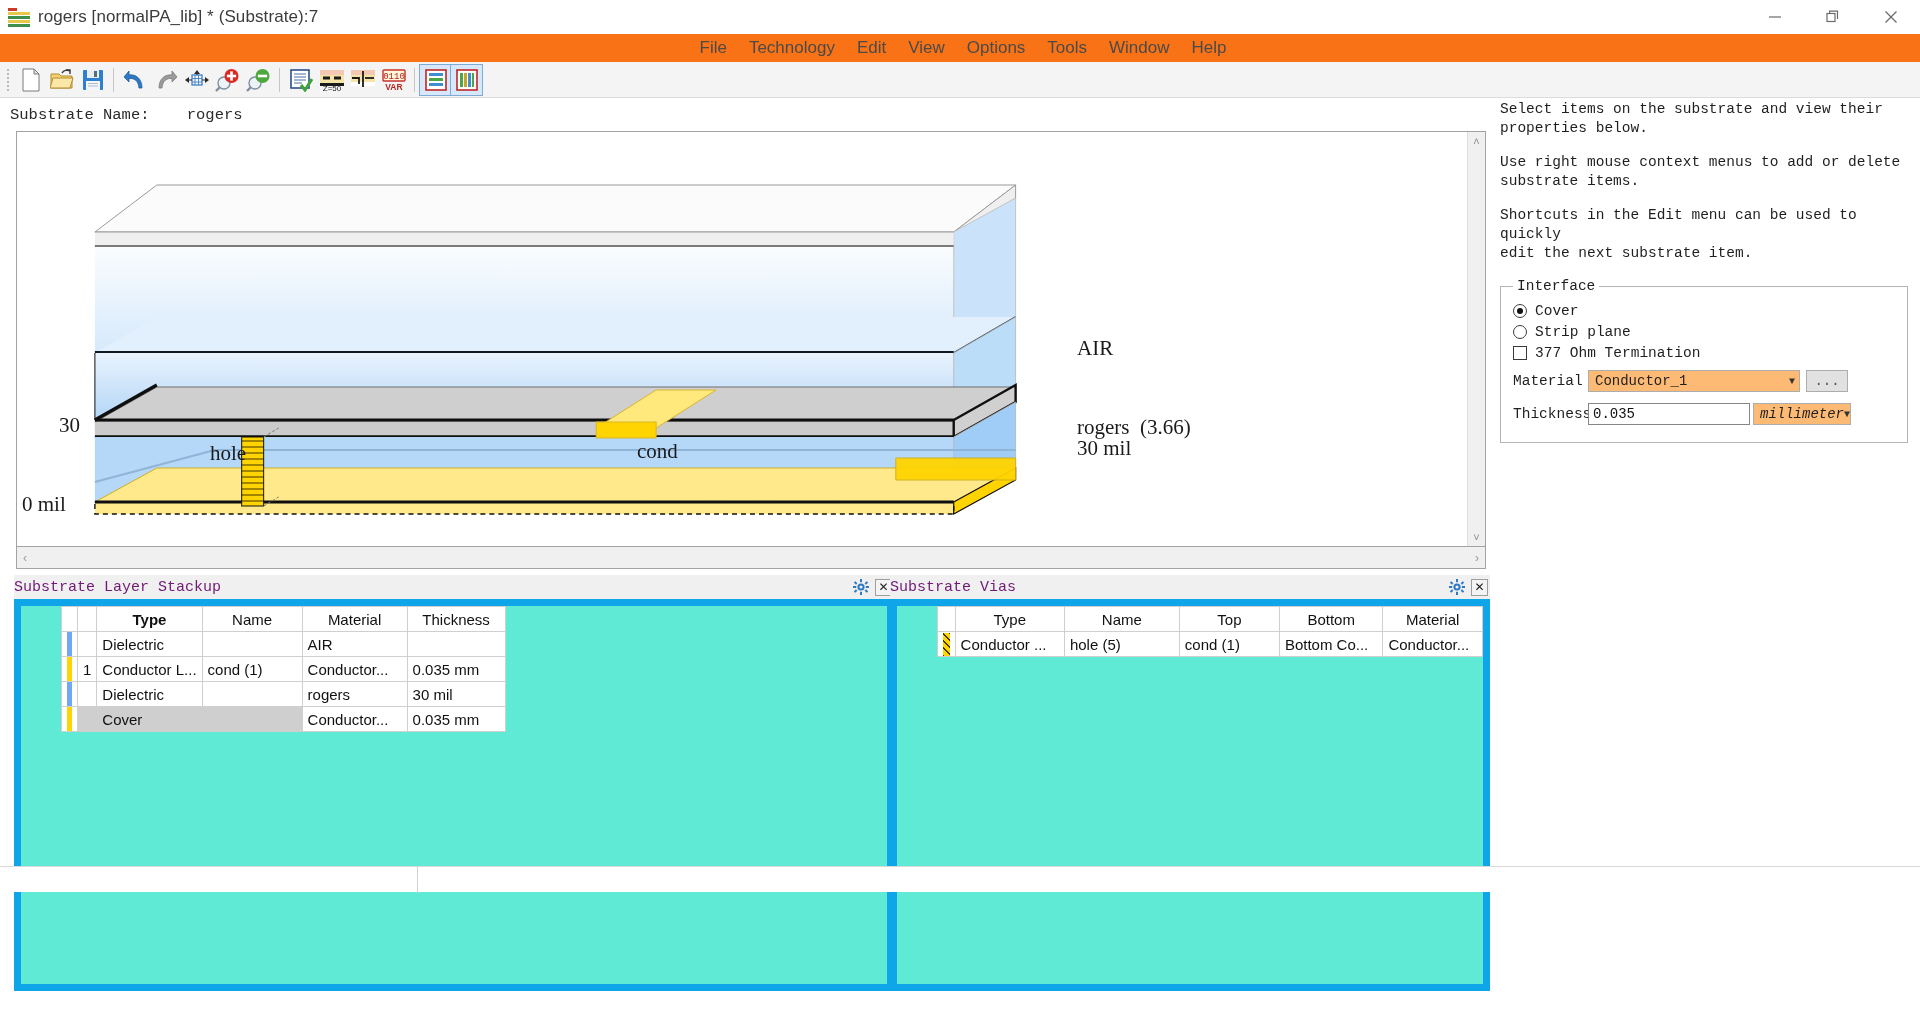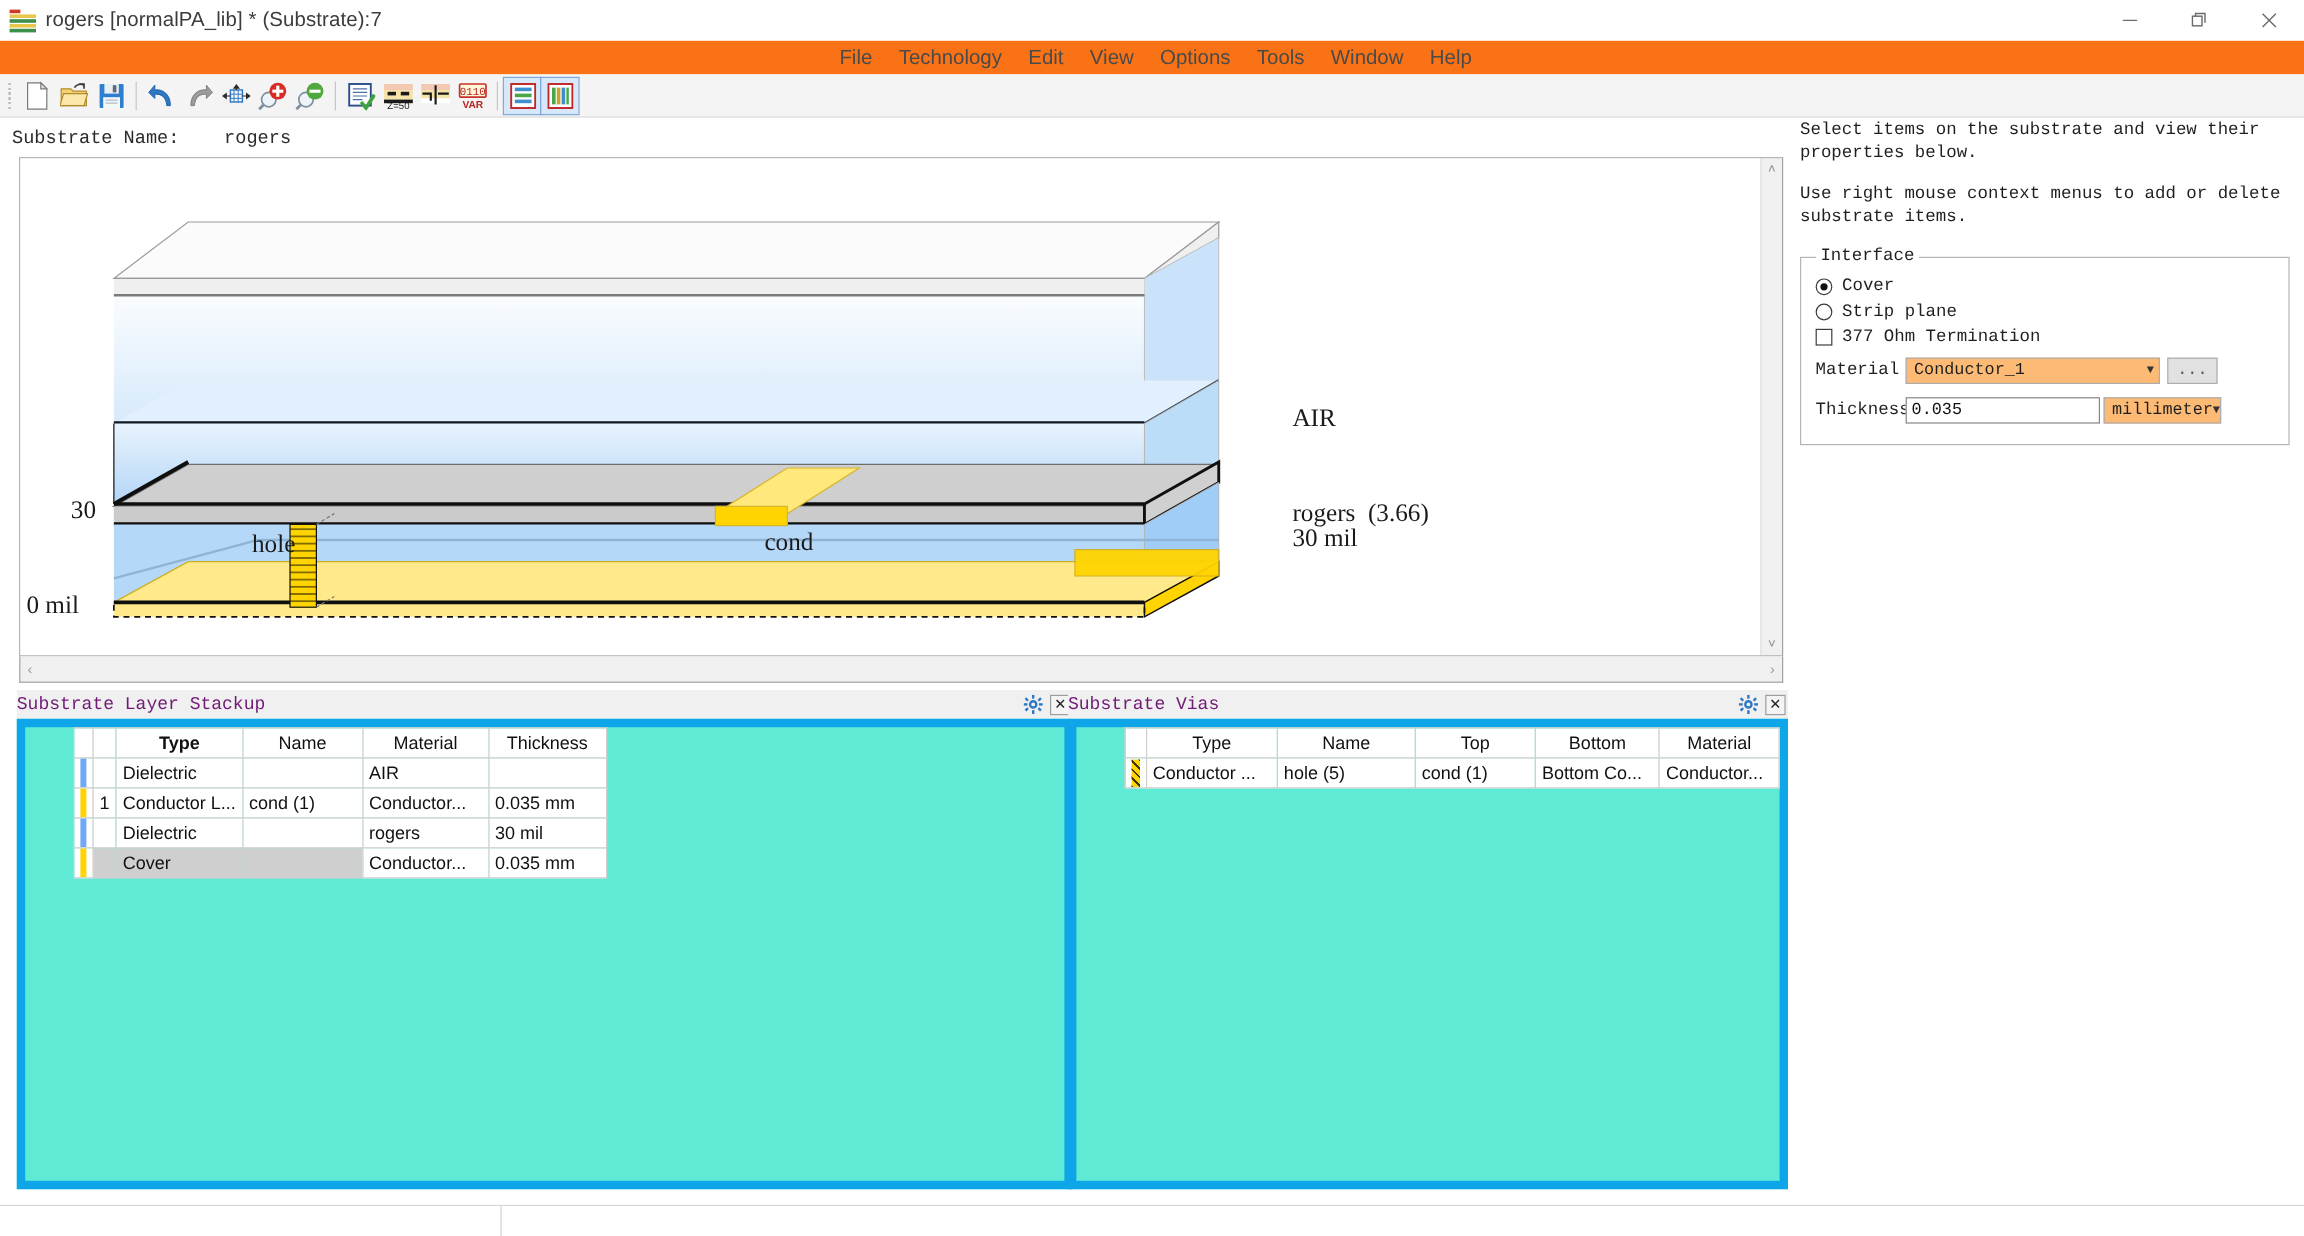--- a/index.html
+++ b/index.html
@@ -3,21 +3,21 @@
 <meta charset="utf-8">
 <style>
   * { box-sizing: border-box; }
   html, body {
     margin: 0; padding: 0;
     width: 1920px; height: 1030px;
     overflow: hidden;
     background: #ffffff;
     font-family: "Liberation Sans", sans-serif;
   }
-  .app { position: relative; width: 1920px; height: 1030px; background:#ffffff; }
+  .app { position: relative; width: 1920px; height: 892px; background:#ffffff; }
 
   
   .titlebar {
     height: 34px; background: #ffffff; display: flex; align-items: center;
     border-bottom: 1px solid #ffffff;
   }
   .app-icon { width: 22px; height: 18px; margin-left: 8px; margin-right: 8px; position: relative; flex: 0 0 auto; }
   .app-icon i { position: absolute; left: 0; width: 22px; height: 3px; display:block; }
   .title-text {
     font-family: "Liberation Sans", sans-serif;
@@ -445,20 +445,22 @@
   <div class="hscroll-row">
     <div class="arr">‹</div>
     <div class="arr">›</div>
   </div>
 
   <div class="rightpanel">
     <div class="help-block help-text">Select items on the substrate and view their
 properties below.</div>
     <div class="help-block help-text">Use right mouse context menus to add or delete
 substrate items.</div>
+    <div class="help-block help-text">Shortcuts in the Edit menu can be used to quickly
+edit the next substrate item.</div>
 
     <fieldset class="iface">
       <legend>Interface</legend>
 
       <div class="row">
         <span class="radio on"></span>
         <span>Cover</span>
       </div>
 
       <div class="row">
@@ -476,21 +478,21 @@
         <span class="combo" style="width:212px;">
           <span>Conductor_1</span>
           <span class="carat">▼</span>
         </span>
         <span class="btn-dots">...</span>
       </div>
 
       <div class="row" style="margin-top:11px;">
         <span class="lbl-fixed">Thickness</span>
         <span class="textfield" style="width:162px;">0.035</span>
-        <span class="combo" style="width:98px; margin-left:3px;">
+        <span class="combo" style="width:98px; margin-left:3px;font-style:italic;">
           <span>millimeter</span>
           <span class="carat">▼</span>
         </span>
       </div>
     </fieldset>
   </div>
 
   <div class="dock" style="left:14px; top:575px; width:880px; height:415px;">
     <div class="dock-head">
       <span class="dock-title">Substrate Layer Stackup</span>

